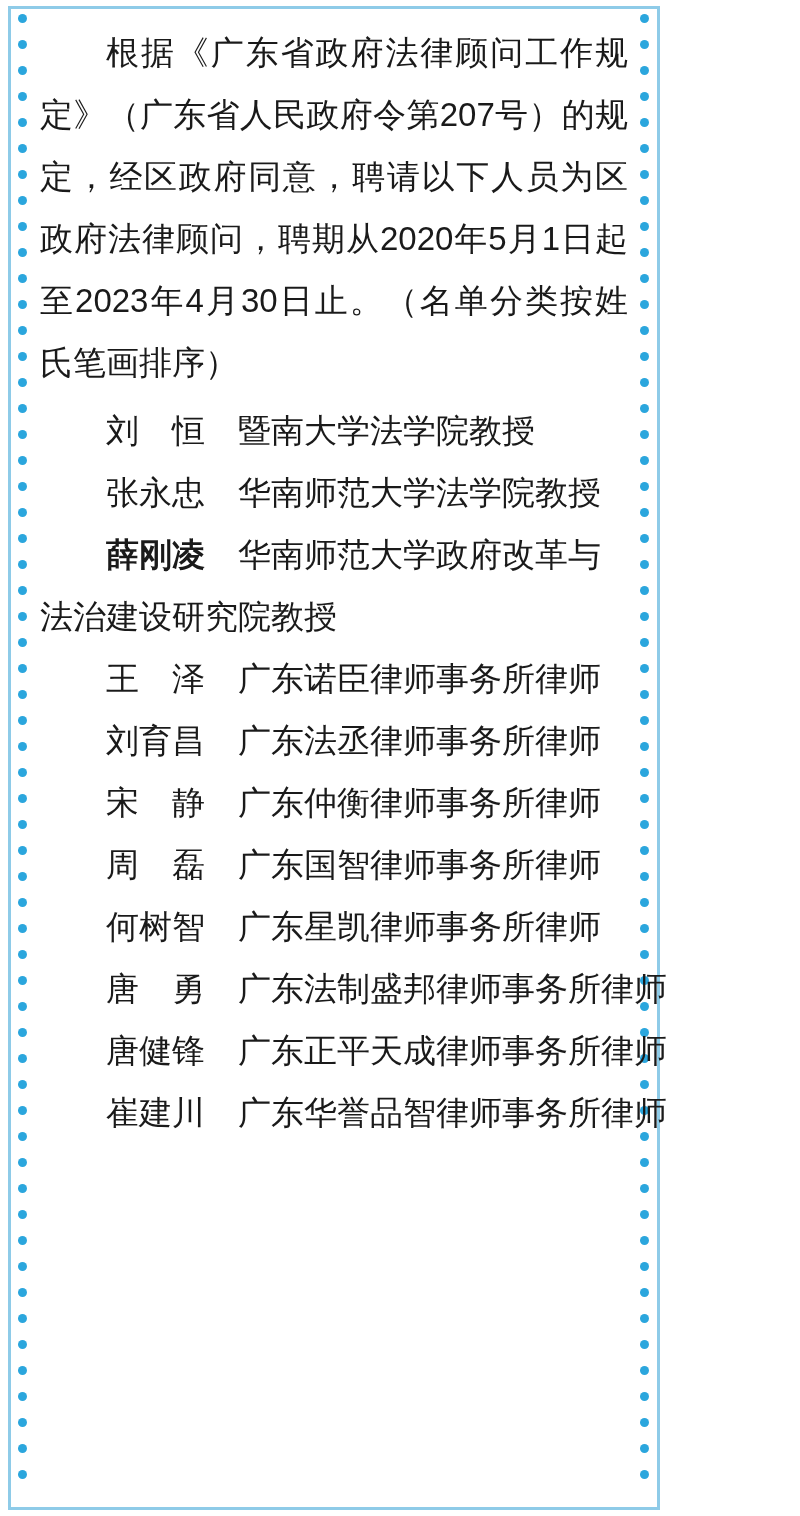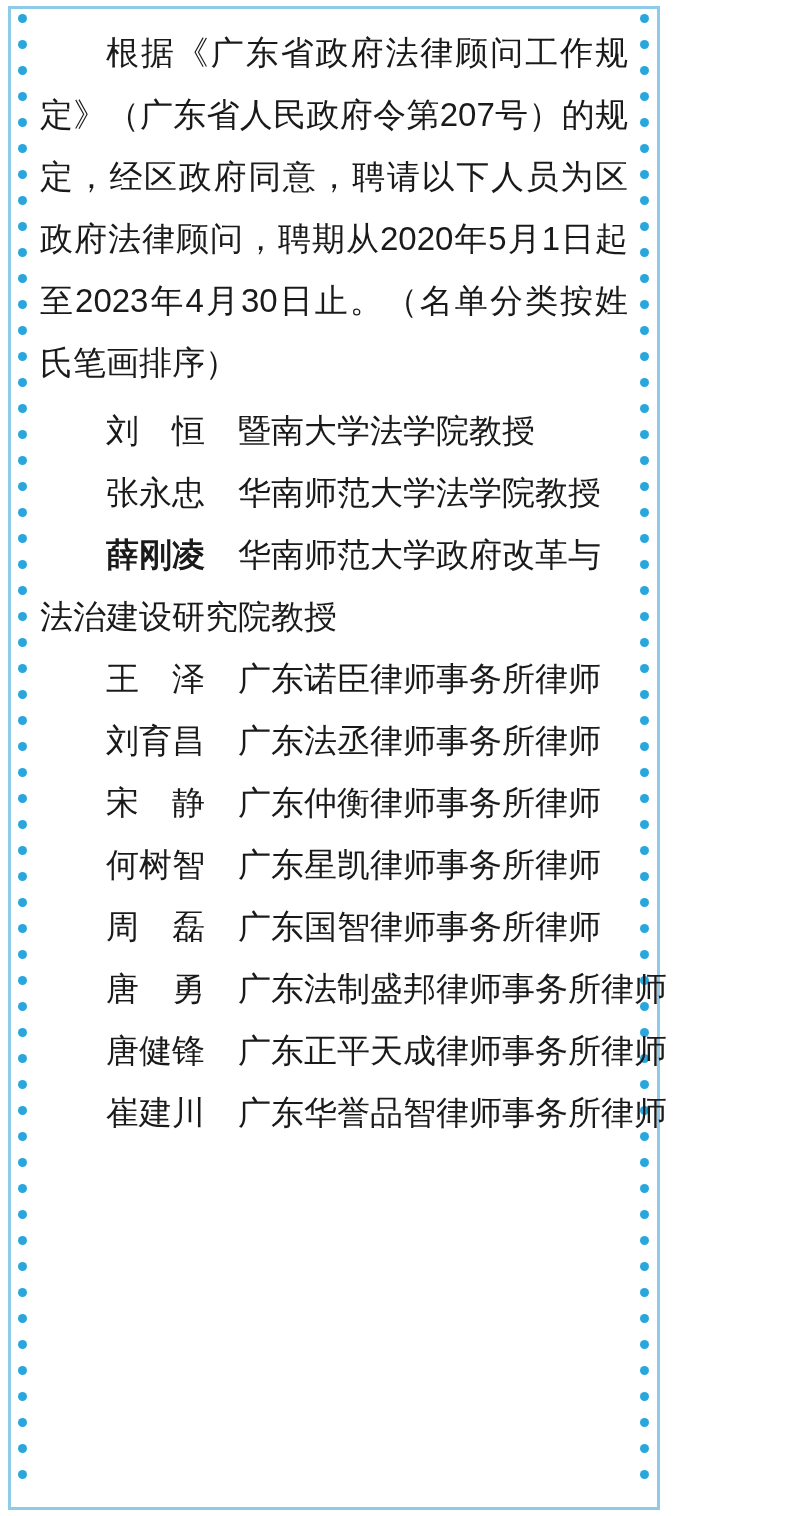--- a/index.html
+++ b/index.html
@@ -225,21 +225,21 @@
 
     <p class="para intro">根据《广东省政府法律顾问工作规定》（广东省人民政府令第207号）的规定，经区政府同意，聘请以下人员为区政府法律顾问，聘期从2020年5月1日起至2023年4月30日止。（名单分类按姓氏笔画排序）</p>
 
     <div>
       <p class="name-line"><span>刘　恒</span>　<span>暨南大学法学院教授</span></p>
       <p class="name-line"><span>张永忠</span>　<span>华南师范大学法学院教授</span></p>
       <p class="name-line wrap"><span class="lead">薛刚凌</span>　<span>华南师范大学政府改革与法治建设研究院教授</span></p>
       <p class="name-line"><span>王　泽</span>　<span>广东诺臣律师事务所律师</span></p>
       <p class="name-line"><span>刘育昌</span>　<span>广东法丞律师事务所律师</span></p>
       <p class="name-line"><span>宋　静</span>　<span>广东仲衡律师事务所律师</span></p>
+      <p class="name-line"><span>周　磊</span>　<span>广东国智律师事务所律师</span></p>
       <p class="name-line"><span>何树智</span>　<span>广东星凯律师事务所律师</span></p>
-      <p class="name-line"><span>周　磊</span>　<span>广东国智律师事务所律师</span></p>
       <p class="name-line"><span>唐　勇</span>　<span>广东法制盛邦律师事务所律师</span></p>
       <p class="name-line"><span>唐健锋</span>　<span>广东正平天成律师事务所律师</span></p>
       <p class="name-line"><span>崔建川</span>　<span>广东华誉品智律师事务所律师</span></p>
     </div>
 
   </div>
 </div>
 
 </body></html>

